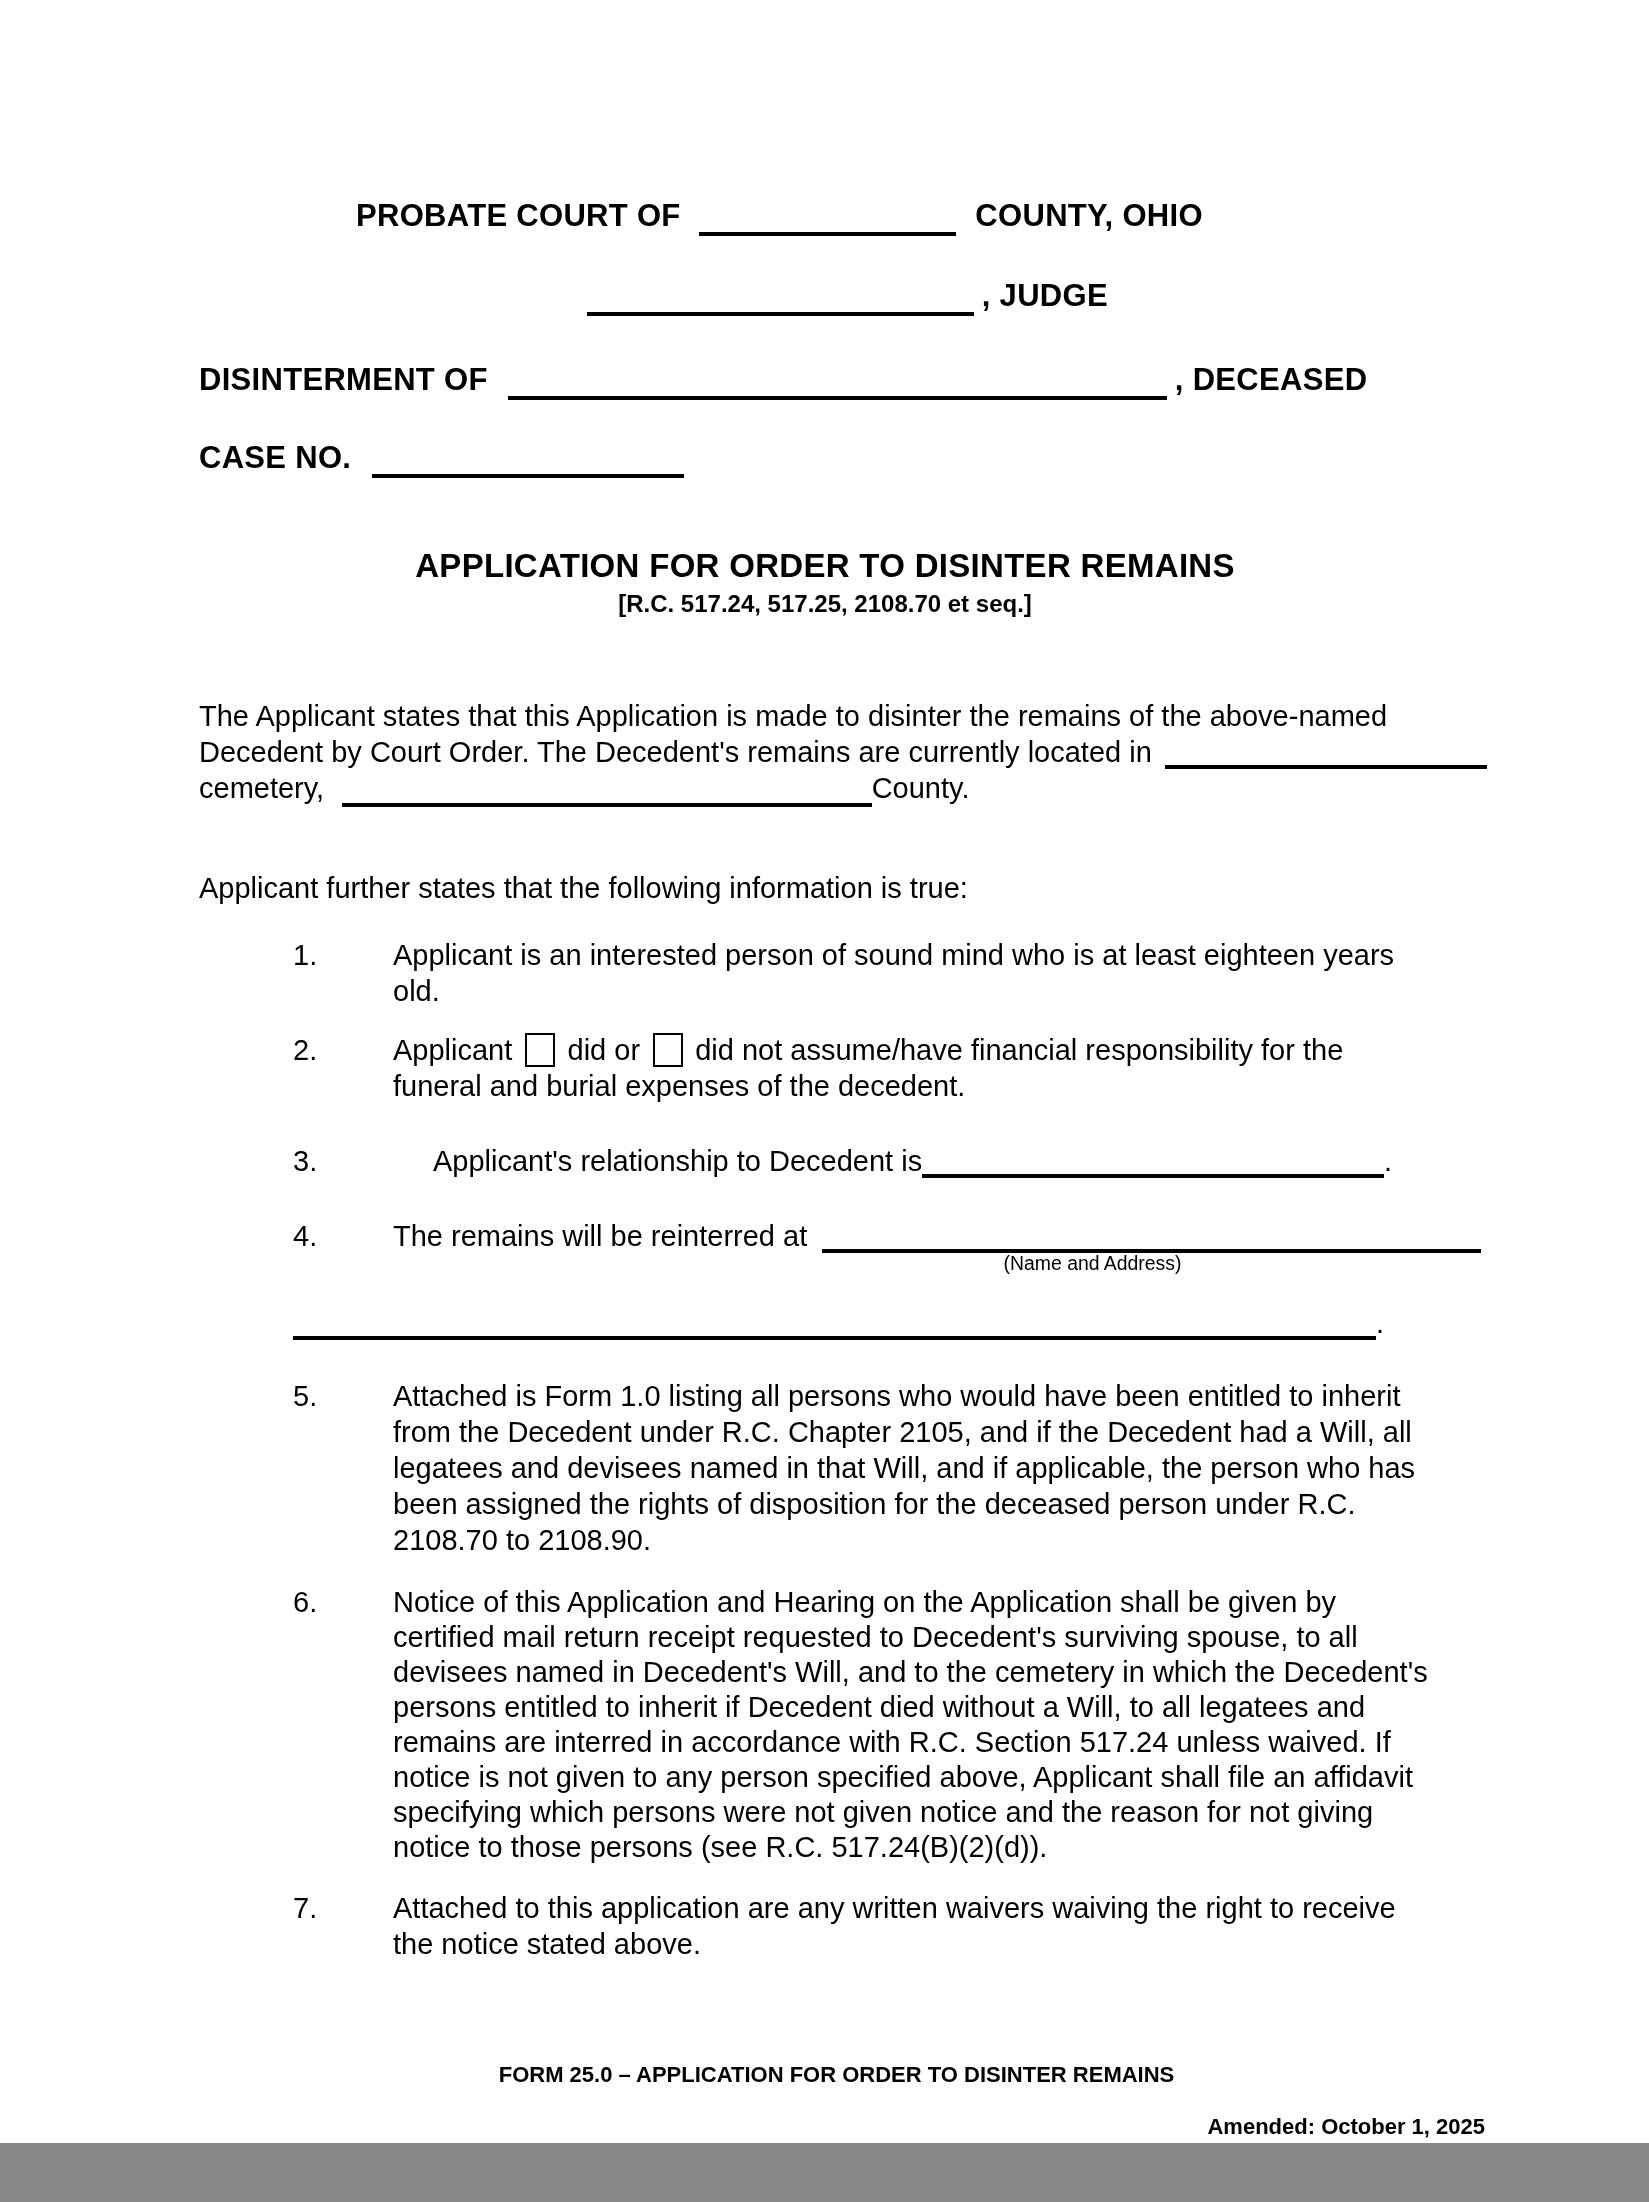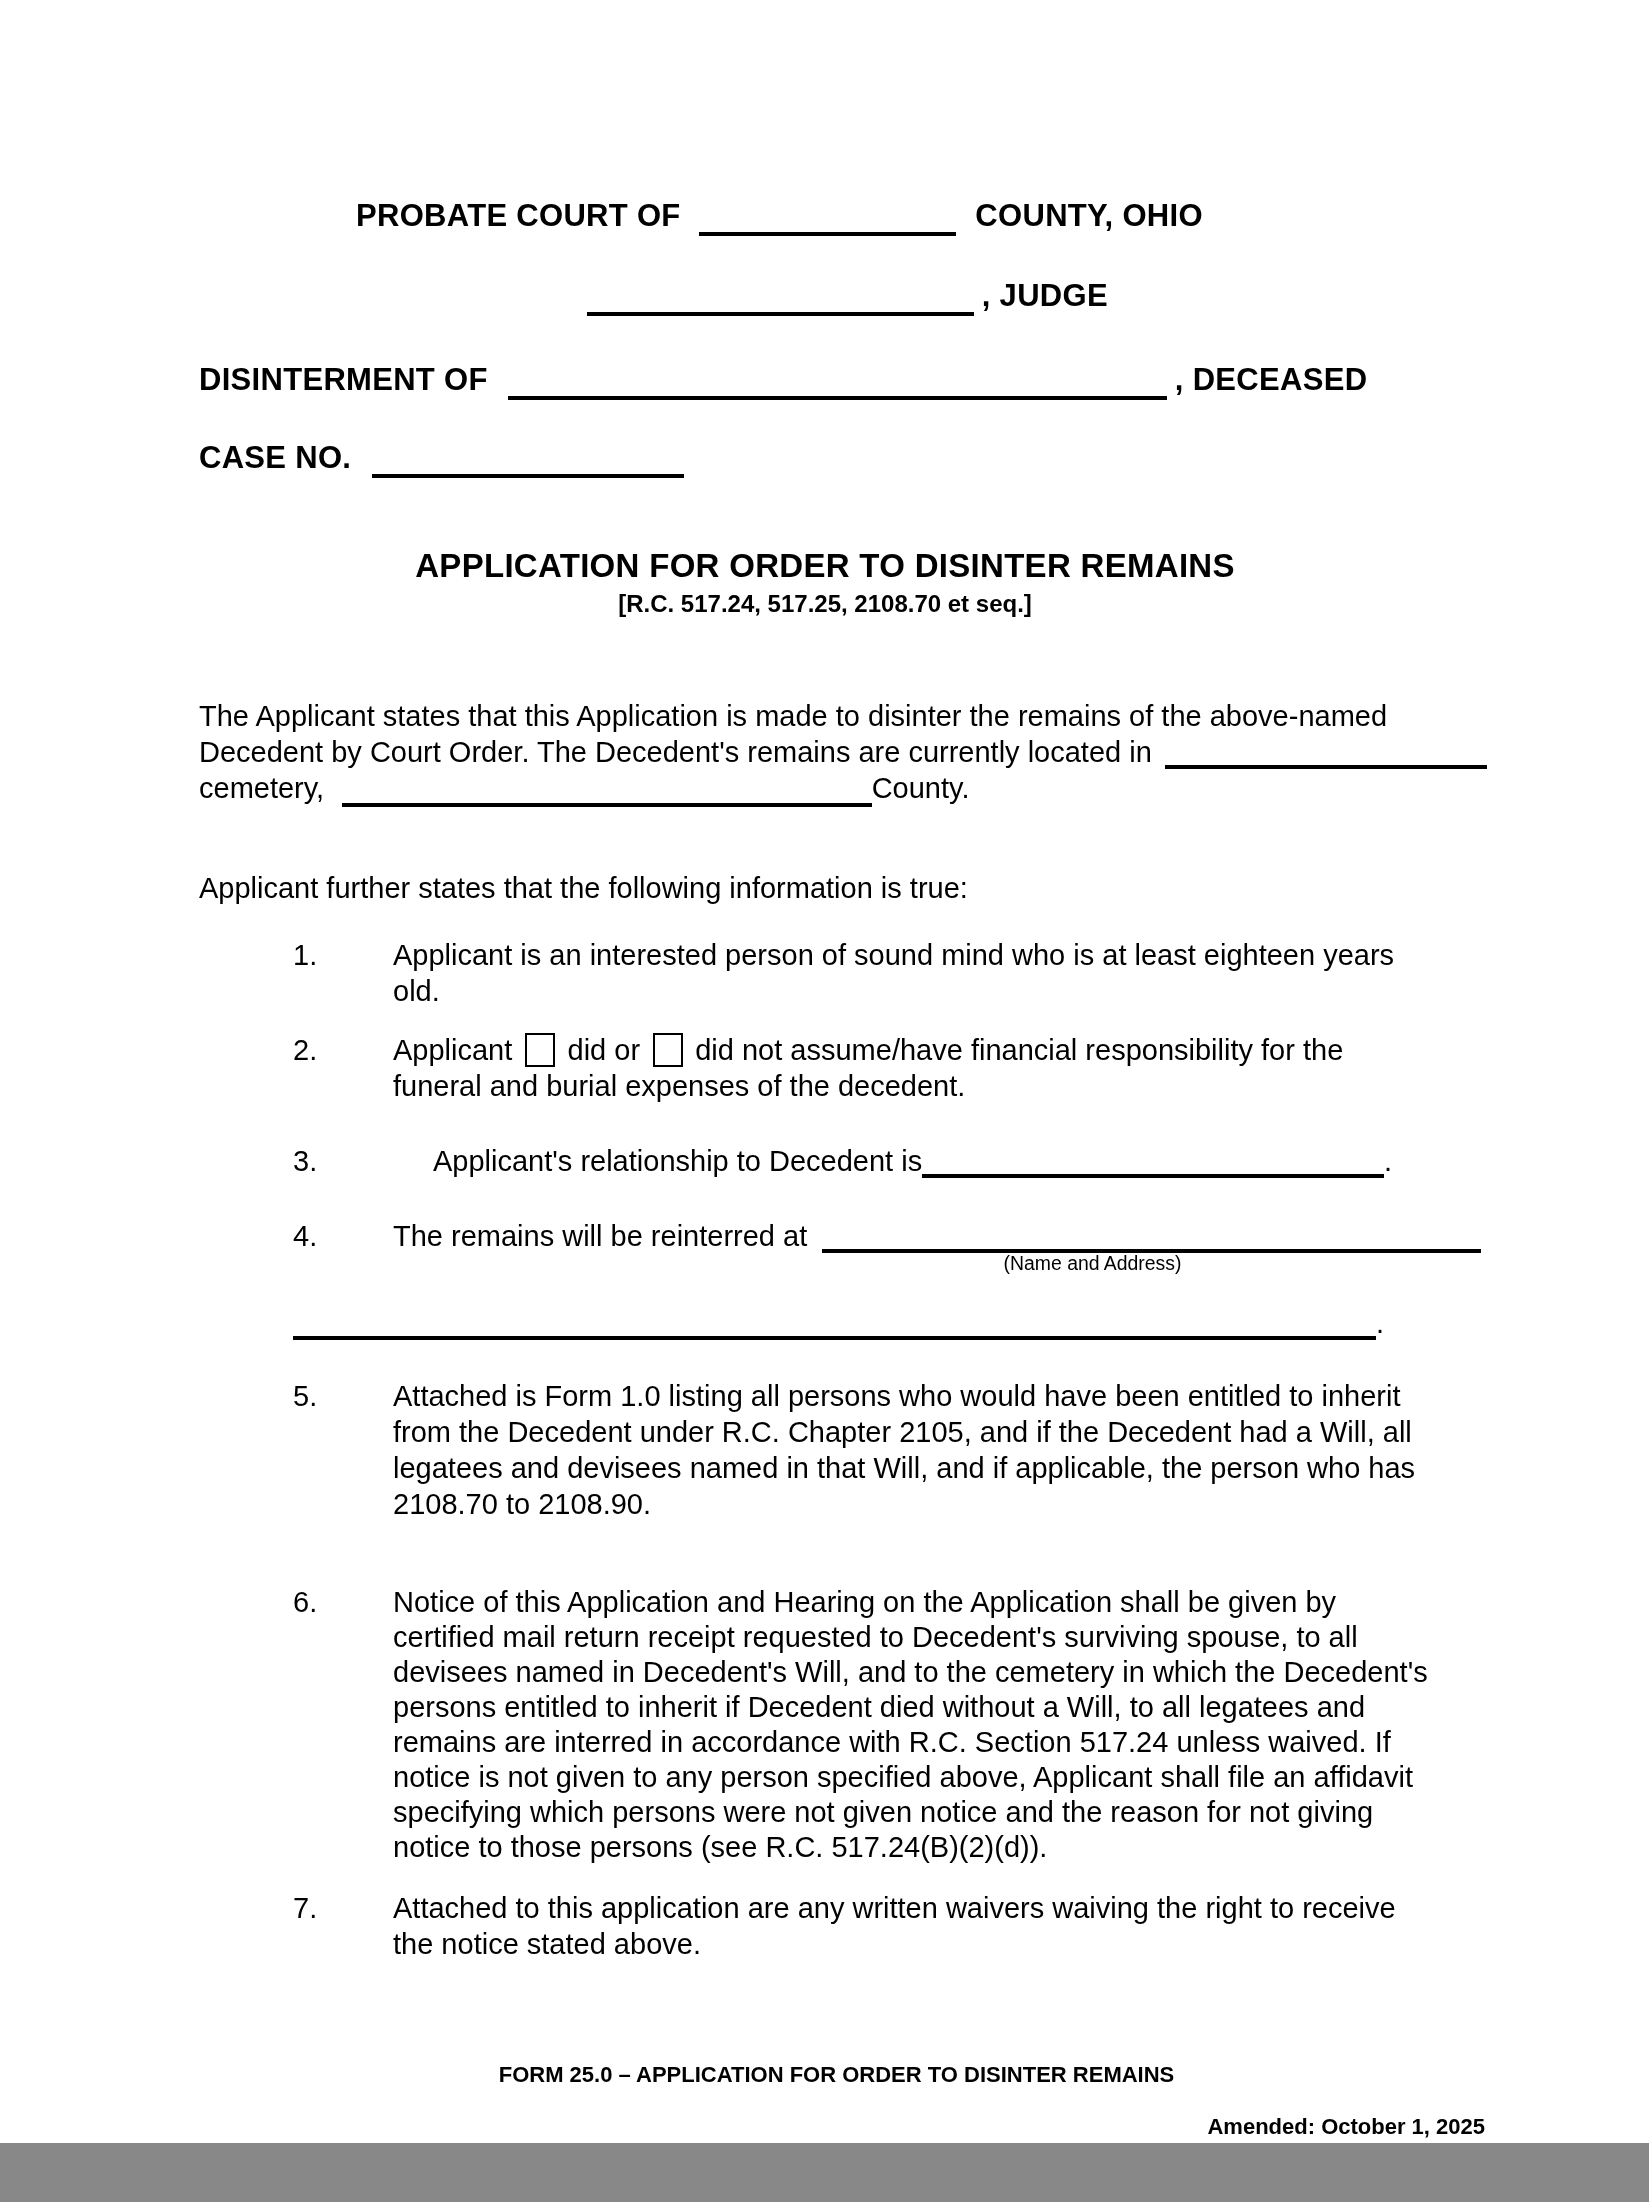--- a/index.html
+++ b/index.html
@@ -103,20 +103,21 @@
     <span class="fblank" style="flex:0 0 1083px;"></span>
     <span>.</span>
   </div>
 
   <div class="row" style="top:1378px;">
     <div class="num">5.</div>
     <div class="itembody">
       <div class="tl">Attached is Form 1.0 listing all persons who would have been entitled to inherit</div>
       <div class="tl">from the Decedent under R.C. Chapter 2105, and if the Decedent had a Will, all</div>
       <div class="tl">legatees and devisees named in that Will, and if applicable, the person who has</div>
+      <div class="tl">been assigned the rights of disposition for the deceased person under R.C.</div>
       <div class="tl">2108.70 to 2108.90.</div>
     </div>
   </div>
 
   <div class="row" style="top:1585px;line-height:35px;">
     <div class="num">6.</div>
     <div class="itembody">
       <div class="tl">Notice of this Application and Hearing on the Application shall be given by</div>
       <div class="tl">certified mail return receipt requested to Decedent's surviving spouse, to all</div>
       <div class="tl">devisees named in Decedent's Will, and to the cemetery in which the Decedent's</div>

